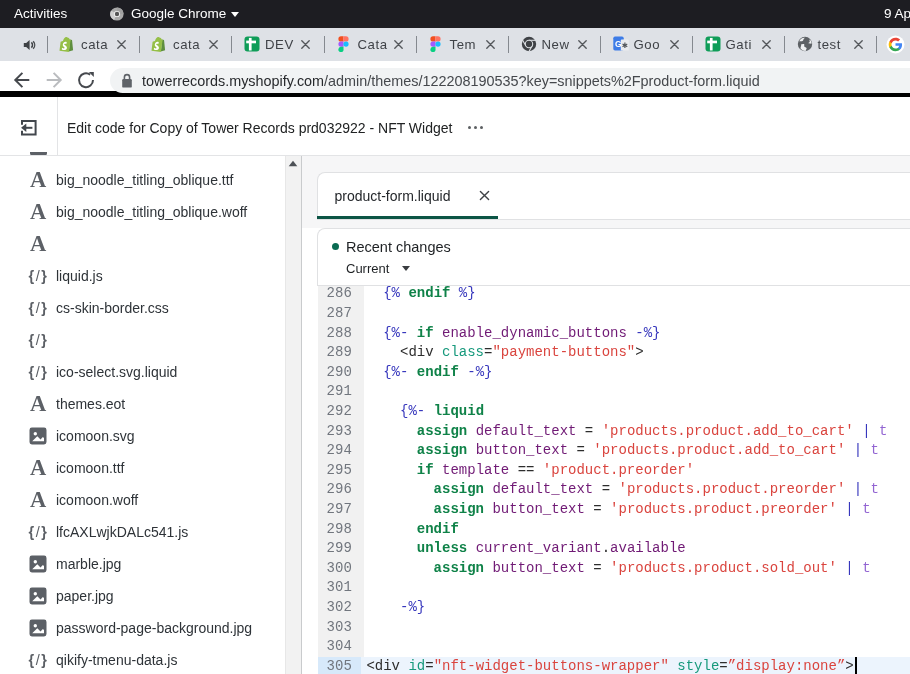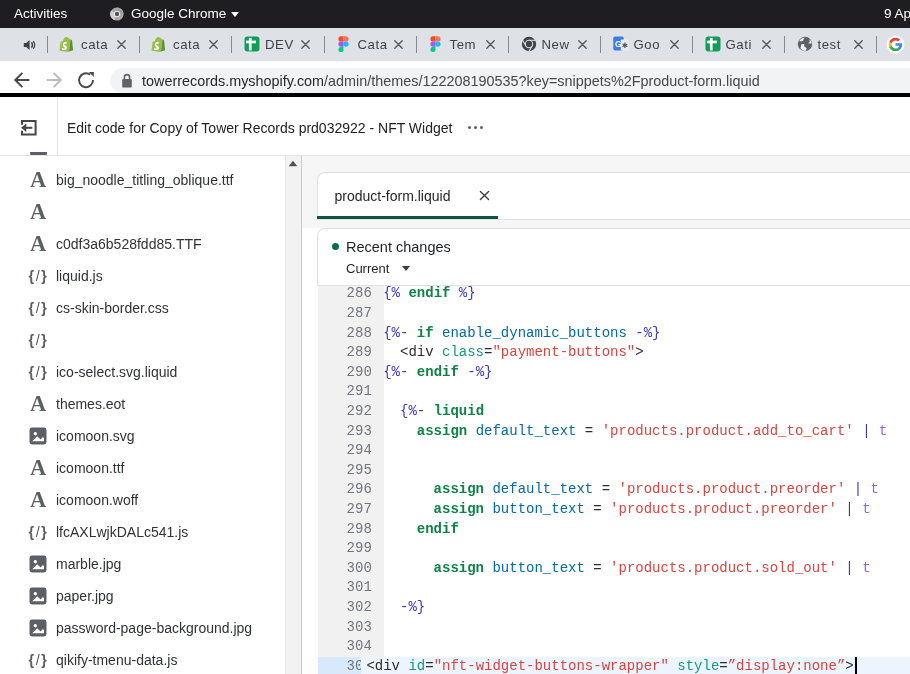--- a/index.html
+++ b/index.html
@@ -10,21 +10,21 @@
 #ub .ut { position:absolute; font-size:13.5px; top:6px; color:#fff; white-space:nowrap; }
 
 
 #ts { position:absolute; left:0; top:28px; width:910px; height:33px; background:#dee1e6; }
 .tsep { position:absolute; top:8px; width:1px; height:17px; background:#85898f; }
 .ttl { position:absolute; top:8.5px; font-size:13.2px; color:#3f4247; letter-spacing:0.55px; }
 .tfade { position:absolute; top:7px; width:14px; height:18px;
   background:linear-gradient(to right, rgba(222,225,230,0), #dee1e6 75%); }
 
 
-#tb { position:absolute; left:0; top:61px; width:910px; height:36px; background:#fff; border-bottom:4px solid #000000; }
+#tb { position:absolute; left:0; top:61px; width:910px; height:36px; background:#fff; border-bottom:6px solid #000000; }
 #pill { position:absolute; left:110px; top:6.5px; width:820px; height:25.5px; border-radius:13px; background:#f1f3f4; }
 
 
 #hd { position:absolute; left:0; top:97px; width:910px; height:59px; background:#fff; }
 #hd .bb { position:absolute; left:0; top:58px; width:910px; height:1px; background:#e3e4e6; }
 
 
 #sd { position:absolute; left:0; top:156px; width:285px; height:518px; background:#fff; overflow:hidden; }
 .fi { position:absolute; left:29px; width:18px; text-align:center; font-family:"Liberation Serif", serif; font-weight:bold; font-size:22.5px; color:#5c6066; line-height:24px; }
 .ji { position:absolute; left:28px; width:20px; text-align:center; font-size:14.5px; font-weight:bold; color:#5c6066; letter-spacing:0.5px; line-height:19px; }
@@ -44,29 +44,29 @@
 #ftab .nm { position:absolute; left:16.5px; top:15px; font-size:14px; color:#24272b; }
 #greenul { position:absolute; left:15.5px; top:59.7px; width:180.5px; height:3.8px; background:#0c5545; }
 #rbox { position:absolute; left:15.5px; top:71.5px; width:593.0px; height:58px; background:#fff; border:1px solid #e0e1e3; border-right:none; border-radius:8px 0 0 0; }
 #rbox .dot { position:absolute; left:13.6px; top:14.2px; width:7.8px; height:7.8px; border-radius:50%; background:#0a6b52; }
 #rbox .rc { position:absolute; left:28px; top:10.5px; font-size:14.5px; color:#1e2124; }
 #rbox .cur { position:absolute; left:28px; top:32px; font-size:13px; color:#1e2124; }
 #rbox .car { position:absolute; left:83.5px; top:37px; width:0; height:0; border:4.5px solid transparent; border-top:5px solid #3a3d41; }
 
 
 #codewrap { position:absolute; left:0; top:129.5px; width:608.5px; height:388.5px; overflow:hidden; }
-#gutter { position:absolute; left:16px; top:0; width:66px; height:388.5px; background:#f1f1f1; }
+#gutter { position:absolute; left:16px; top:0; width:46px; height:388.5px; background:#f1f1f1; }
 .gnum { position:absolute; right:11.7px; font-family:"Liberation Mono", monospace; font-size:14px; line-height:19.6px; color:#71767e; }
 .gact { position:absolute; left:0; top:371.3px; width:43.5px; height:19.6px; background:#d7e9fa; }
 #codes { position:absolute; left:0; top:0; width:608.5px; height:388.5px; }
 .cl { position:absolute; left:64.89999999999998px; font-family:"Liberation Mono", monospace; font-size:14px; line-height:19.6px; white-space:pre; color:#2d2d2d; }
 .cl i { font-style:normal; }
 .lact { position:absolute; left:59.5px; top:371.3px; width:549.0px; height:19.6px; background:#ecf4fd; }
 .t { color:#2d2d2d; } .d { color:#3737bd; } .k { color:#0f8248; font-weight:bold; }
-.v { color:#0369a1; } .a { color:#16997c; } .s { color:#da443e; } .f { color:#9264d2; }
+.v { color:#701a75; } .a { color:#16997c; } .s { color:#da443e; } .f { color:#9264d2; }
 #caret { position:absolute; left:553.0px; top:371.8px; width:2px; height:16.8px; background:#000; }
 </style></head>
 <body>
 
 <div id="ub">
   <span class="ut" style="left:14px">Activities</span>
   <svg style="position:absolute;left:110px;top:7px" width="14" height="14" viewBox="0 0 14 14">
       <circle cx="7" cy="7" r="6.6" fill="#a9a9a9"></circle>
       <path d="M7 0.4 A6.6 6.6 0 0 1 13.6 7 L7 7 Z" fill="#a0a0a0"></path>
       <path d="M1 3.6 L7 7 4 13 A6.6 6.6 0 0 1 1 3.6 Z" fill="#cfcfcf"></path>
@@ -286,22 +286,22 @@
     <span style="position:absolute;left:12px;width:3px;height:3px;border-radius:50%;background:#5c5f62"></span>
   </div>
   <div style="position:absolute;left:30px;top:55px;width:17px;height:3.5px;border-radius:0 0 3px 3px;background:#5c6066"></div>
   <div class="bb"></div>
 </div>
 
 <div id="sd">
     <span class="fi" style="top:11.5px">A</span>
     <span class="fn" style="top:15.5px">big_noodle_titling_oblique.ttf</span>
     <span class="fi" style="top:43.5px">A</span>
+    <span class="fn" style="top:47.5px">big_noodle_titling_oblique.woff</span>
     <span class="fi" style="top:75.6px">A</span>
-    <span class="fn" style="top:79.6px">c0df3a6b528fdd85.TTF</span>
     <span class="ji" style="top:110.6px">{<i class="sl">/</i>}</span>
     <span class="fn" style="top:111.6px">liquid.js</span>
     <span class="ji" style="top:142.7px">{<i class="sl">/</i>}</span>
     <span class="fn" style="top:143.7px">cs-skin-border.css</span>
     <span class="ji" style="top:174.7px">{<i class="sl">/</i>}</span>
     <span class="ji" style="top:206.7px">{<i class="sl">/</i>}</span>
     <span class="fn" style="top:207.7px">ico-select.svg.liquid</span>
     <span class="fi" style="top:235.8px">A</span>
     <span class="fn" style="top:239.8px">themes.eot</span>
     <span class="ii" style="top:271.1px">
@@ -391,23 +391,26 @@
         <div class="gact"></div>
         <div class="gnum" style="top:371.30px">305</div>
       </div>
     <div id="codes">
         <div class="cl" style="top:-1.10px"><i class="t">  </i><i class="d">{%</i><i class="t"> </i><i class="k">endif</i><i class="t"> </i><i class="d">%}</i></div>
         <div class="cl" style="top:38.10px"><i class="t">  </i><i class="d">{%-</i><i class="t"> </i><i class="k">if</i><i class="t"> </i><i class="v">enable_dynamic_buttons</i><i class="t"> </i><i class="d">-%}</i></div>
         <div class="cl" style="top:57.70px"><i class="t">    &lt;div </i><i class="a">class</i><i class="t">=</i><i class="s">"payment-buttons"</i><i class="t">&gt;</i></div>
         <div class="cl" style="top:77.30px"><i class="t">  </i><i class="d">{%-</i><i class="t"> </i><i class="k">endif</i><i class="t"> </i><i class="d">-%}</i></div>
         <div class="cl" style="top:116.50px"><i class="t">    </i><i class="d">{%-</i><i class="t"> </i><i class="k">liquid</i></div>
         <div class="cl" style="top:136.10px"><i class="t">      </i><i class="k">assign</i><i class="t"> </i><i class="v">default_text</i><i class="t"> = </i><i class="s">'products.product.add_to_cart'</i><i class="t"> </i><i class="d">|</i><i class="t"> </i><i class="f">t</i></div>
+        <div class="cl" style="top:155.70px"><i class="t">      </i><i class="k">assign</i><i class="t"> </i><i class="v">button_text</i><i class="t"> = </i><i class="s">'products.product.add_to_cart'</i><i class="t"> </i><i class="d">|</i><i class="t"> </i><i class="f">t</i></div>
+        <div class="cl" style="top:175.30px"><i class="t">      </i><i class="k">if</i><i class="t"> </i><i class="v">template</i><i class="t"> == </i><i class="s">'product.preorder'</i></div>
         <div class="cl" style="top:194.90px"><i class="t">        </i><i class="k">assign</i><i class="t"> </i><i class="v">default_text</i><i class="t"> = </i><i class="s">'products.product.preorder'</i><i class="t"> </i><i class="d">|</i><i class="t"> </i><i class="f">t</i></div>
         <div class="cl" style="top:214.50px"><i class="t">        </i><i class="k">assign</i><i class="t"> </i><i class="v">button_text</i><i class="t"> = </i><i class="s">'products.product.preorder'</i><i class="t"> </i><i class="d">|</i><i class="t"> </i><i class="f">t</i></div>
         <div class="cl" style="top:234.10px"><i class="t">      </i><i class="k">endif</i></div>
+        <div class="cl" style="top:253.70px"><i class="t">      </i><i class="k">unless</i><i class="t"> </i><i class="v">current_variant</i><i class="t">.</i><i class="v">available</i></div>
         <div class="cl" style="top:273.30px"><i class="t">        </i><i class="k">assign</i><i class="t"> </i><i class="v">button_text</i><i class="t"> = </i><i class="s">'products.product.sold_out'</i><i class="t"> </i><i class="d">|</i><i class="t"> </i><i class="f">t</i></div>
         <div class="cl" style="top:312.50px"><i class="t">    </i><i class="d">-%}</i></div>
         <div class="lact"></div>
         <div class="cl" style="top:371.30px"><i class="t">&lt;div </i><i class="a">id</i><i class="t">=</i><i class="s">"nft-widget-buttons-wrapper"</i><i class="t"> </i><i class="a">style</i><i class="t">=</i><i class="s">”display:none”</i><i class="t">&gt;</i></div>
       </div>
     <div id="caret"></div>
   </div>
 </div>
 
 </body></html>

